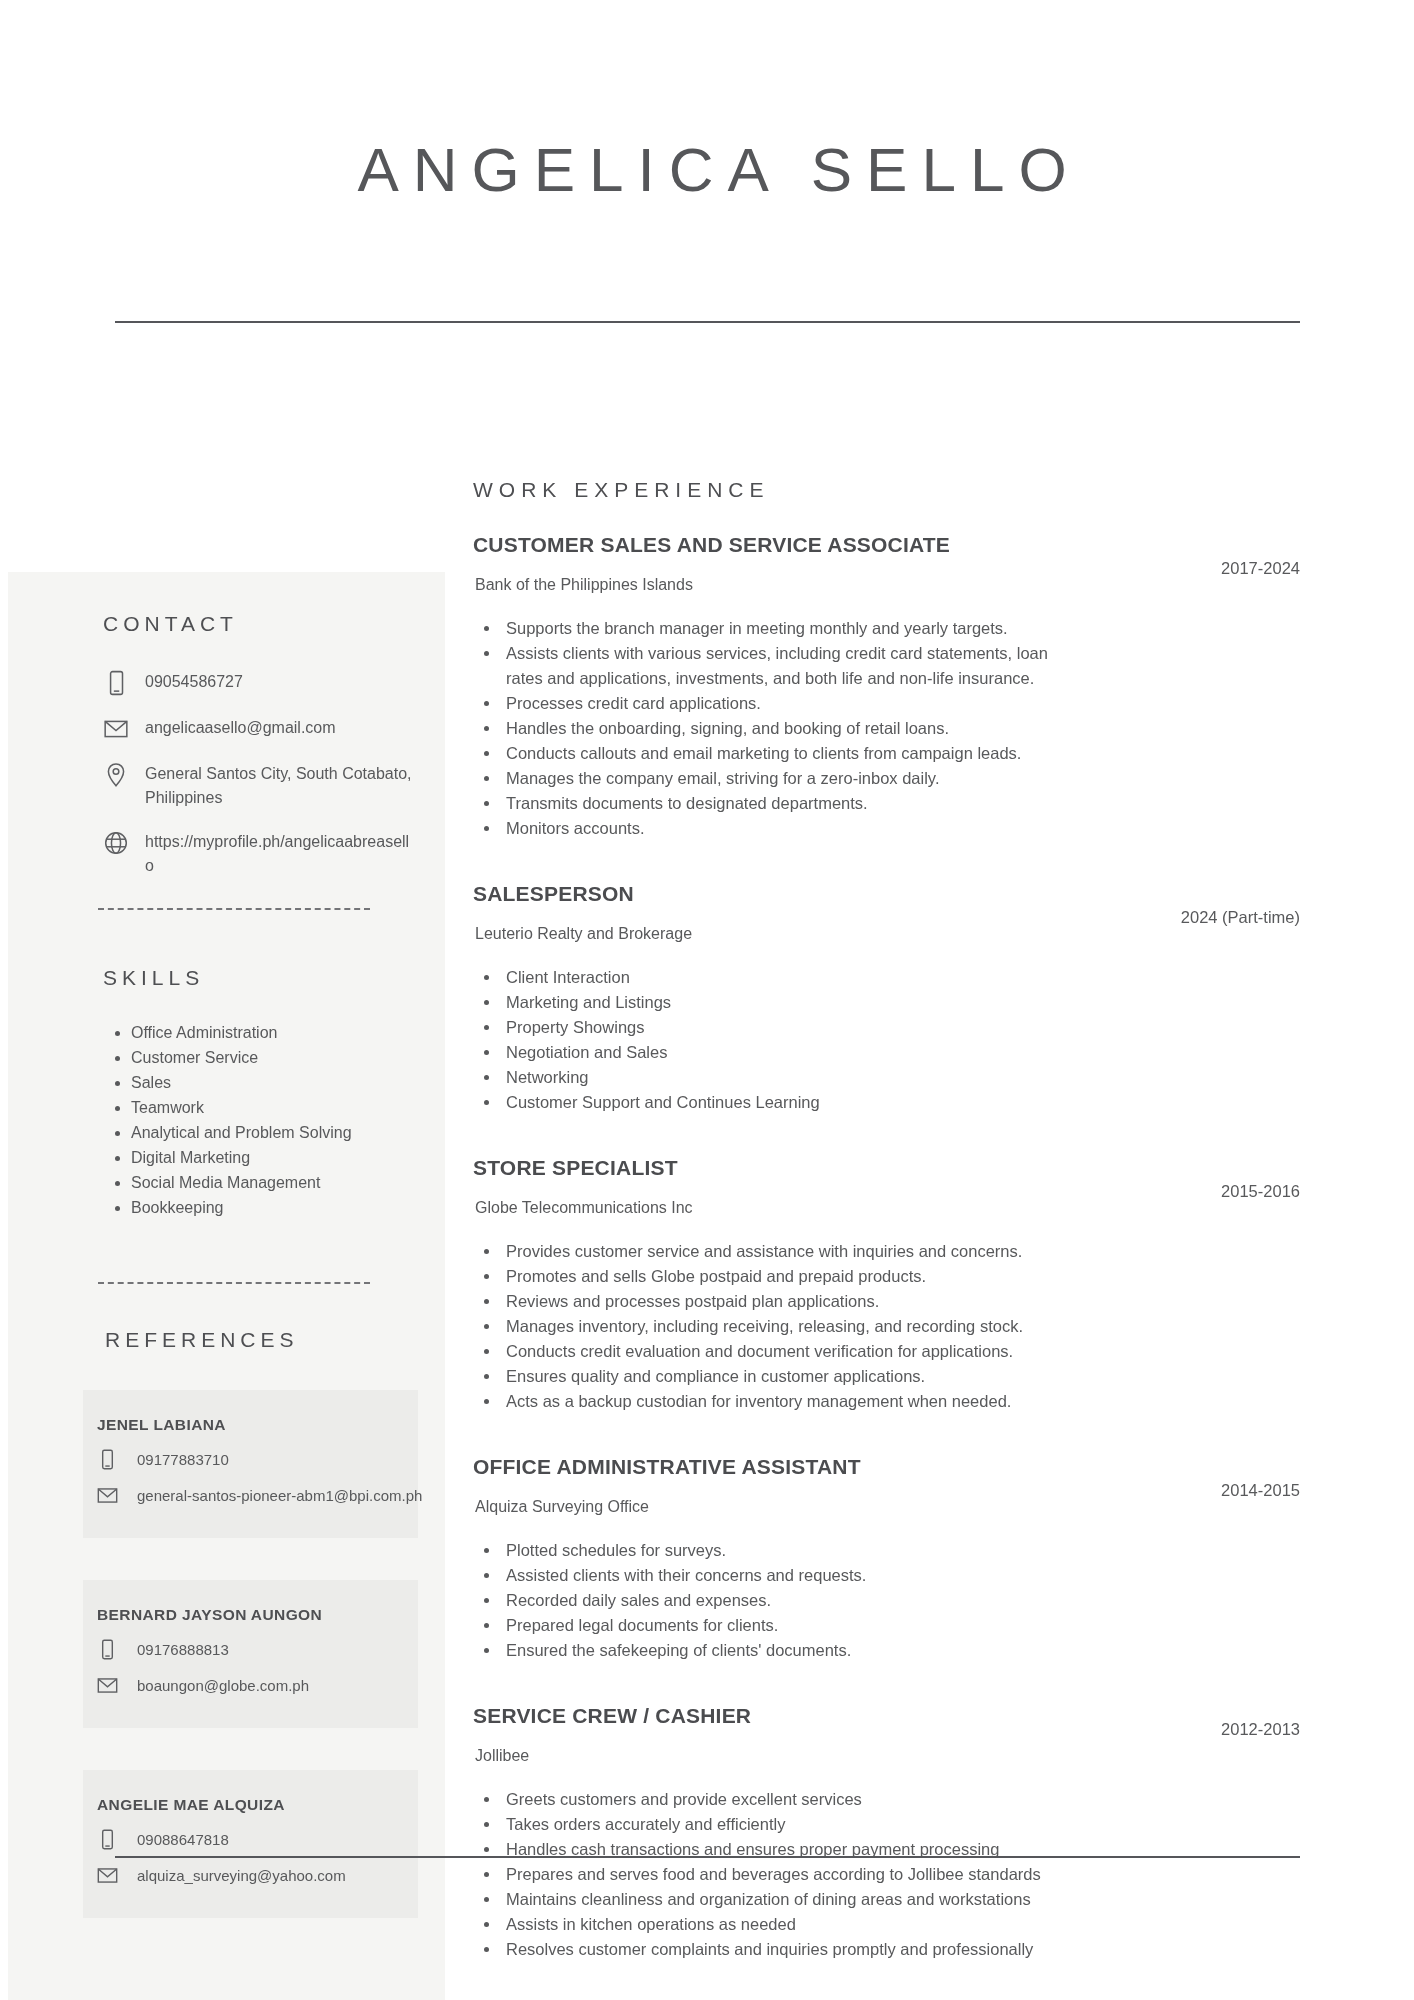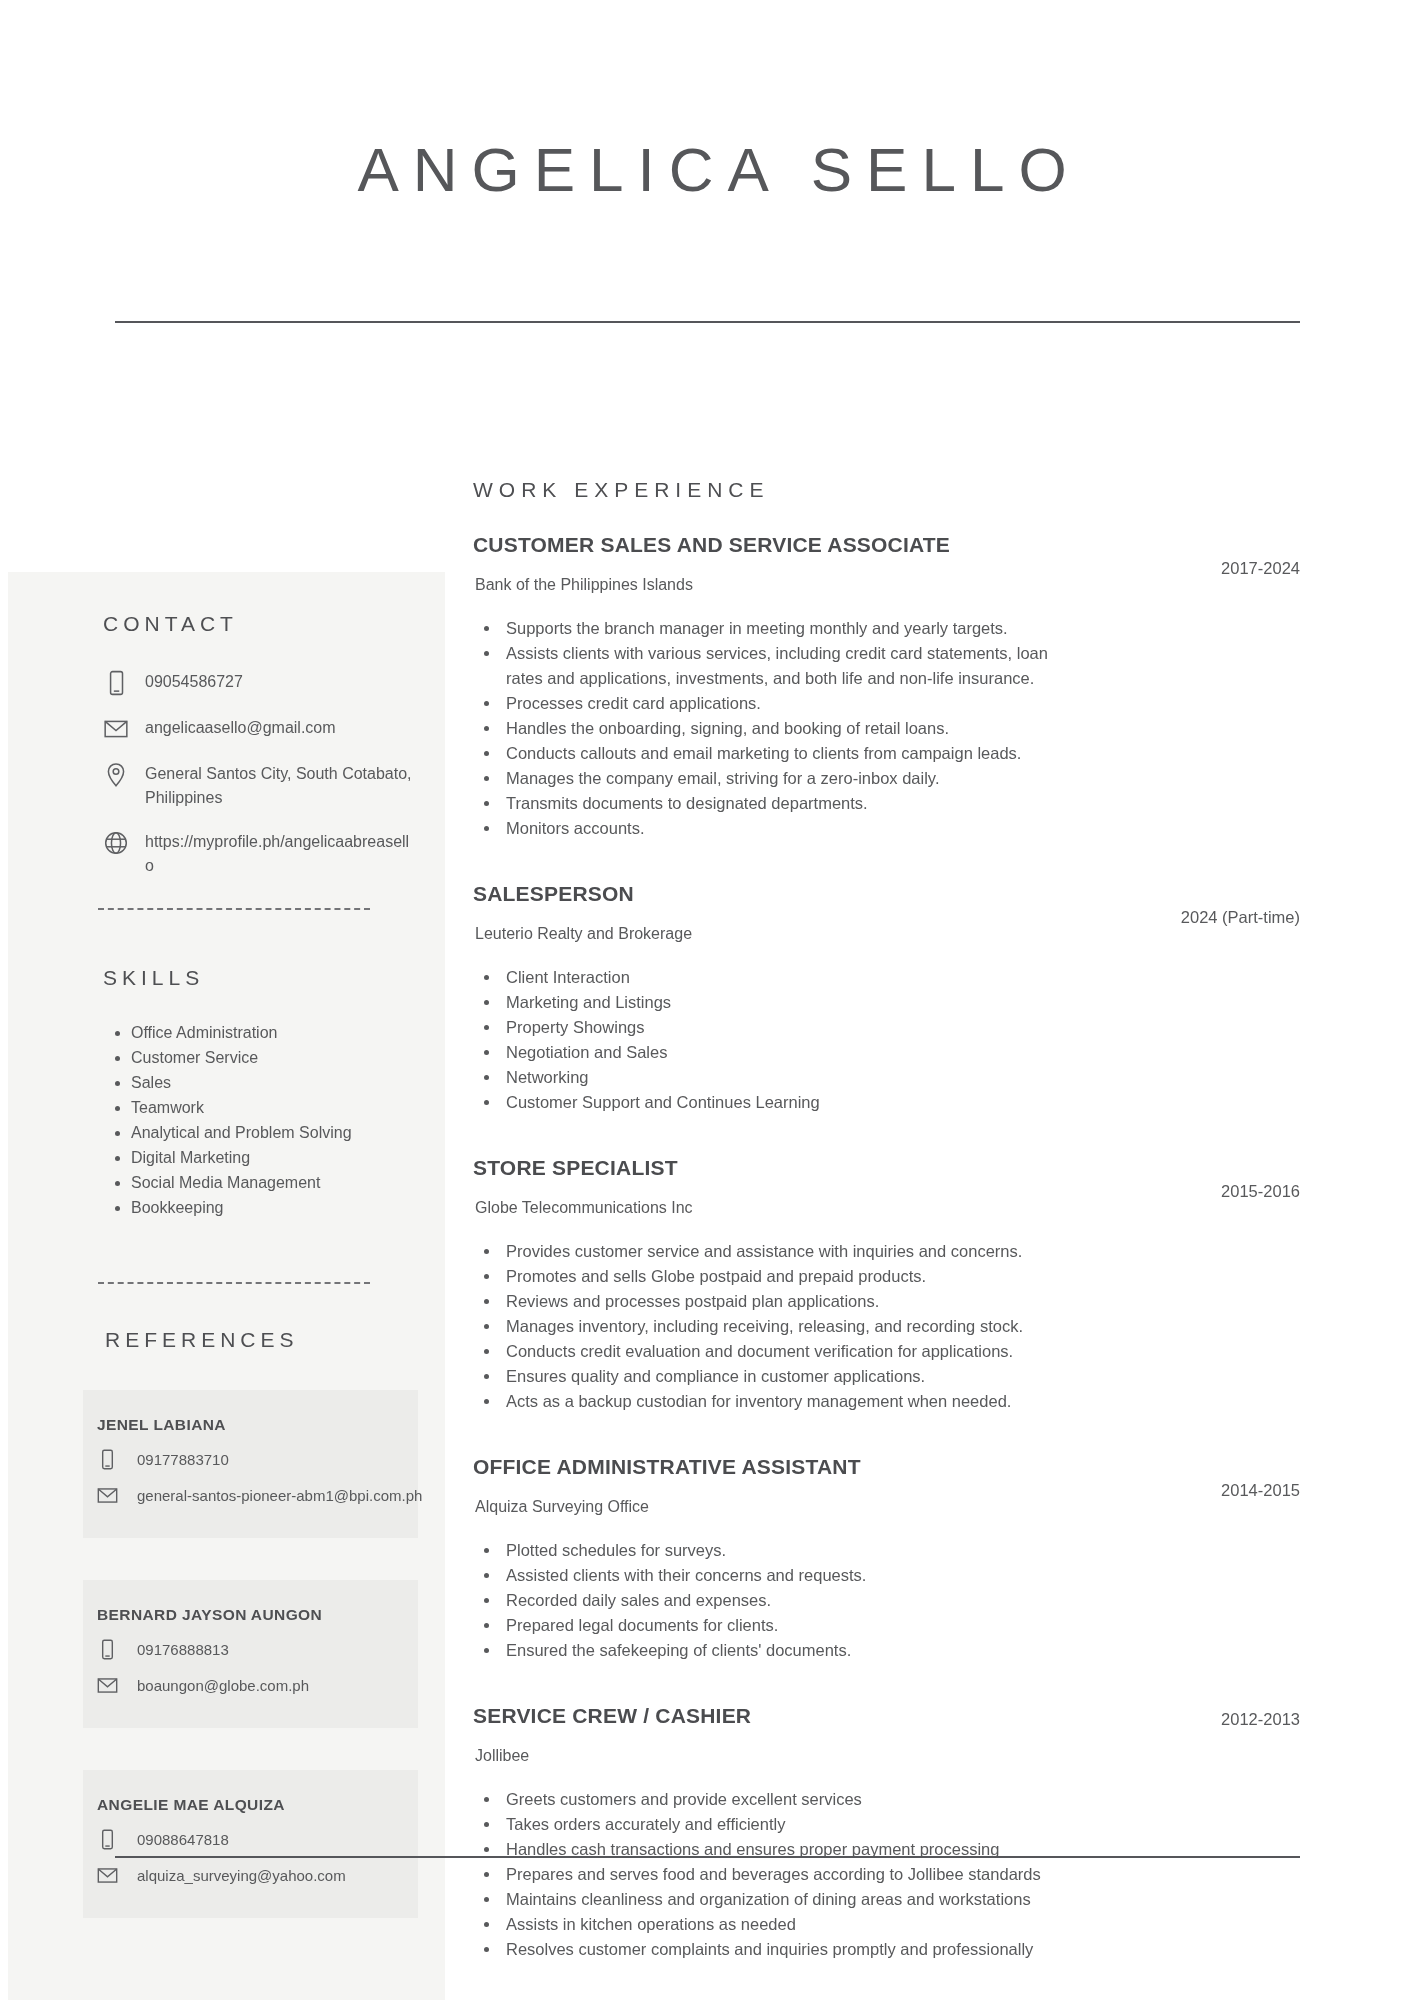--- a/index.html
+++ b/index.html
@@ -48,21 +48,21 @@
   .rtext { font-size:15px; white-space:nowrap; }
 
   
   .main-heading { font-size:21px; letter-spacing:6px; font-weight:400; color:#4e4f52; white-space:nowrap; }
   .jobs { margin-top:28px; }
   .job { margin-bottom:38px; }
   .job-header { position:relative; }
   .job-title { font-size:21px; line-height:30px; font-weight:700; color:#4b4c4f; letter-spacing:0.2px; }
   .job-company { font-size:16px; line-height:22px; margin-top:14px; padding-left:2px; }
   .job-date { position:absolute; right:0; bottom:18px; font-size:16.5px; color:#58595b; }
-  .job-header[data-layout="title"] .job-date { bottom:auto; top:9px; }
+  .job-header[data-layout="title"] .job-date { bottom:auto; top:19px; }
   .job-bullets { margin-top:20px; max-width:615px; list-style:disc; padding-left:28px; font-size:16.5px; }
   .job-bullets li { line-height:25px; padding-left:5px; }
 </style>
 </head>
 <body>
 
 <div class="page">
 
   <header class="header">
     <h1 class="name">ANGELICA SELLO</h1>

